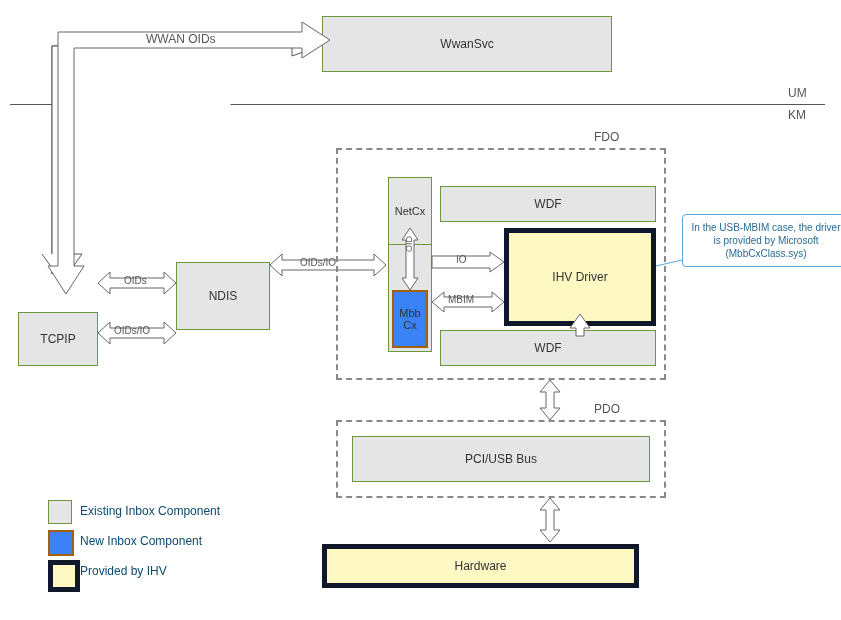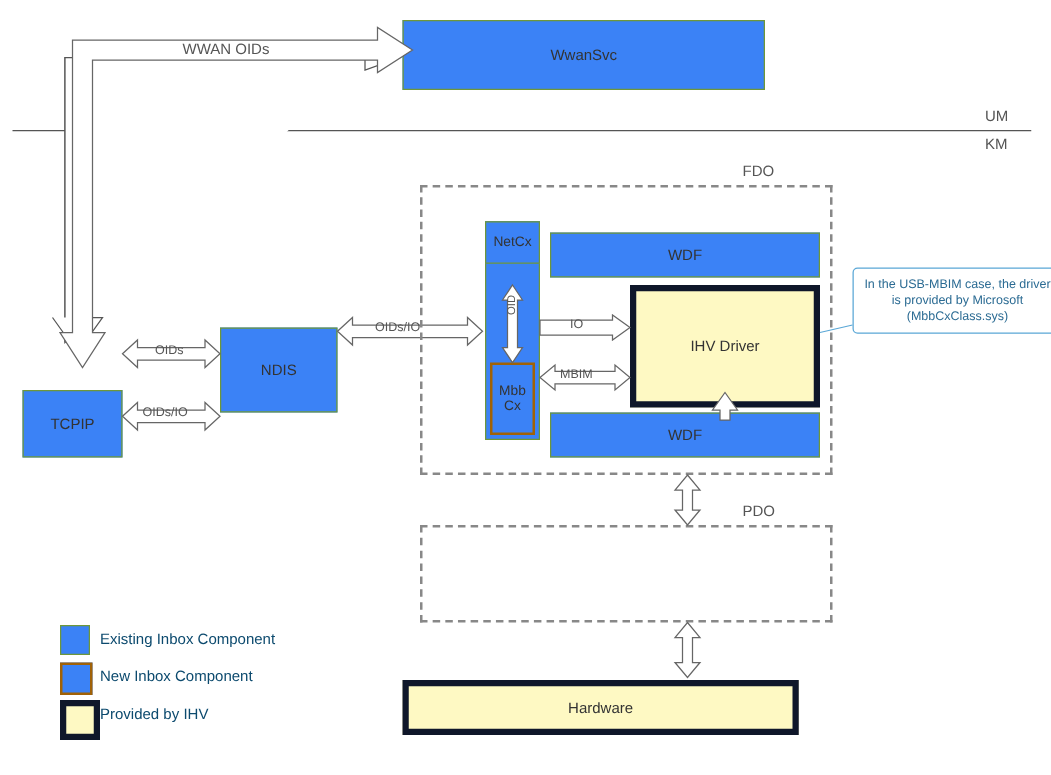--- a/index.html
+++ b/index.html
@@ -1,18 +1,18 @@
 <!DOCTYPE html>
 <html><head>
 <meta charset="utf-8">
 <style>
   html,body{margin:0;padding:0;font-family:Arial,sans-serif;font-size:12px;color:#333}
   .canvas{position:relative;width:841px;height:620px;background:#fff}
   .box{position:absolute;display:flex;align-items:center;justify-content:center;text-align:center;box-sizing:border-box}
-  .green{background:#3b82f6;border:1px solid #6e973a}
+  .green{background:#e5e5e5;border:1px solid #6e973a}
   .yellow{background:#3b82f6;border:2px solid #a16207}
   .purple{background:#fef9c3;border:5px solid #0f172a}
   .dashed{border:2px dashed #888}
   .label{position:absolute;font-size:12px;color:#555}
   .divider{position:absolute;height:1px;background:#555}
   .legend-sw{position:absolute;width:22px;height:22px}
   .legend-txt{position:absolute;font-size:12px;color:#0c4a6e}
   .callout{position:absolute;border:1px solid #5aa7d6;background:#fff;padding:6px 8px;font-size:10px;border-radius:4px;color:#2b6b93;text-align:center;line-height:1.3}
   svg{position:absolute;overflow:visible}
 </style>
@@ -61,21 +61,21 @@
   <svg style="left:270px;top:254px;width:116px;height:22px">
     <polygon points="0,11 12,0 12,6 104,6 104,0 116,11 104,22 104,16 12,16 12,22" fill="#fff" stroke="#666"></polygon>
   </svg>
   <div class="label" style="left:300px;top:257px;font-size:10px">OIDs/IO</div>
 
   <div class="box dashed" style="left:336px;top:148px;width:330px;height:232px;background:transparent"></div>
   <div class="label" style="left:594px;top:130px">FDO</div>
 
   <div class="box green" style="left:388px;top:177px;width:44px;height:175px"></div>
 
-  <div class="box green" style="left:388px;top:177px;width:44px;height:34px;font-size:11px">
+  <div class="box green" style="left:388px;top:177px;width:44px;height:68px;font-size:11px">
     <span>NetCx</span>
   </div>
 
   <div class="box green" style="left:440px;top:186px;width:216px;height:36px">
     <span>WDF</span>
   </div>
 
   <div class="box green" style="left:440px;top:330px;width:216px;height:36px">
     <span>WDF</span>
   </div>
@@ -111,20 +111,23 @@
   <div class="callout" style="left:682px;top:214px;width:150px">
     <span>In the USB-MBIM case, the driver is provided by Microsoft (MbbCxClass.sys)</span>
   </div>
 
   <svg style="left:656px;top:260px;width:30px;height:12px">
     <line x1="0" y1="6" x2="26" y2="0" stroke="#5aa7d6" stroke-width="1"></line>
   </svg>
 
   <div class="box dashed" style="left:336px;top:420px;width:330px;height:78px;background:transparent"></div>
   <div class="label" style="left:594px;top:402px">PDO</div>
+  <div class="box green" style="left:352px;top:436px;width:298px;height:46px">
+    <span>PCI/USB Bus</span>
+  </div>
 
   <svg style="left:538px;top:380px;width:24px;height:40px">
     <polygon points="12,0 22,12 16,12 16,28 22,28 12,40 2,28 8,28 8,12 2,12" fill="#fff" stroke="#666"></polygon>
   </svg>
 
   <svg style="left:538px;top:498px;width:24px;height:44px">
     <polygon points="12,0 22,12 16,12 16,32 22,32 12,44 2,32 8,32 8,12 2,12" fill="#fff" stroke="#666"></polygon>
   </svg>
 
   <div class="box purple" style="left:322px;top:544px;width:317px;height:44px">

